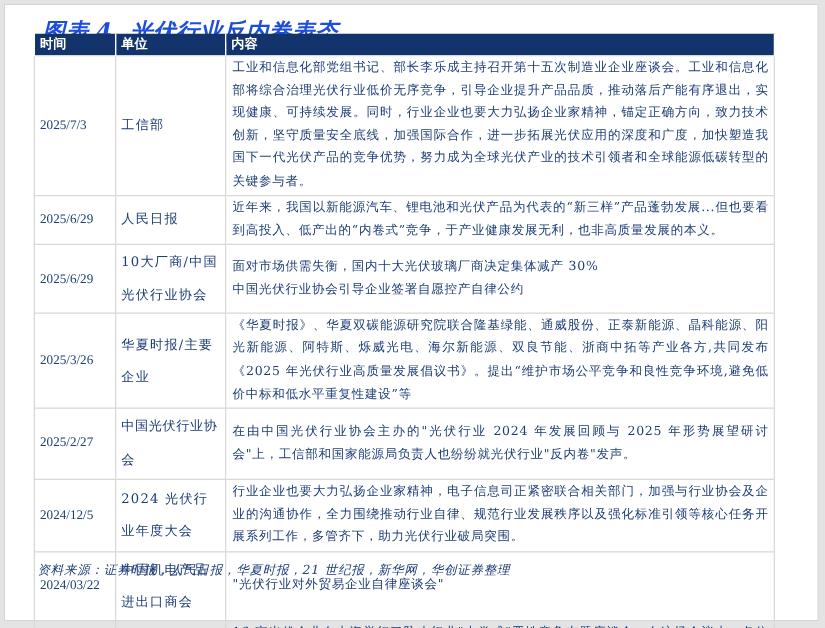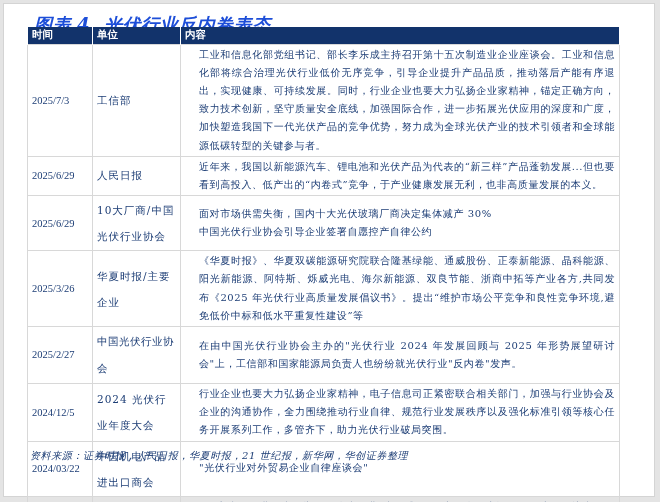--- a/index.html
+++ b/index.html
@@ -52,21 +52,21 @@
     font-family: "Liberation Serif", "DejaVu Serif", serif;
     font-size: 10.5px; color: #1c3d75;
   }
   td.unit { line-height: 27px; font-size: 10.5px; letter-spacing: 1px; }
   td.unit.two { line-height: 26px; }
   td.content {
     line-height: 18.2px;
     font-size: 10px;
     letter-spacing: 0.6px;
     text-align: justify;
-    padding: 1px 4px 1px 18px;
+    padding: 1px 4px 1px 5px;
   }
   td.content p { margin: 0; }
   .source {
     position: absolute; left: 30px; top: 449px;
     font-family: "DejaVu Serif", "Liberation Serif", serif;
     font-style: italic; font-size: 10px; color: #1c3d75;
     letter-spacing: 0.6px;
   }
 </style>
 </head>

